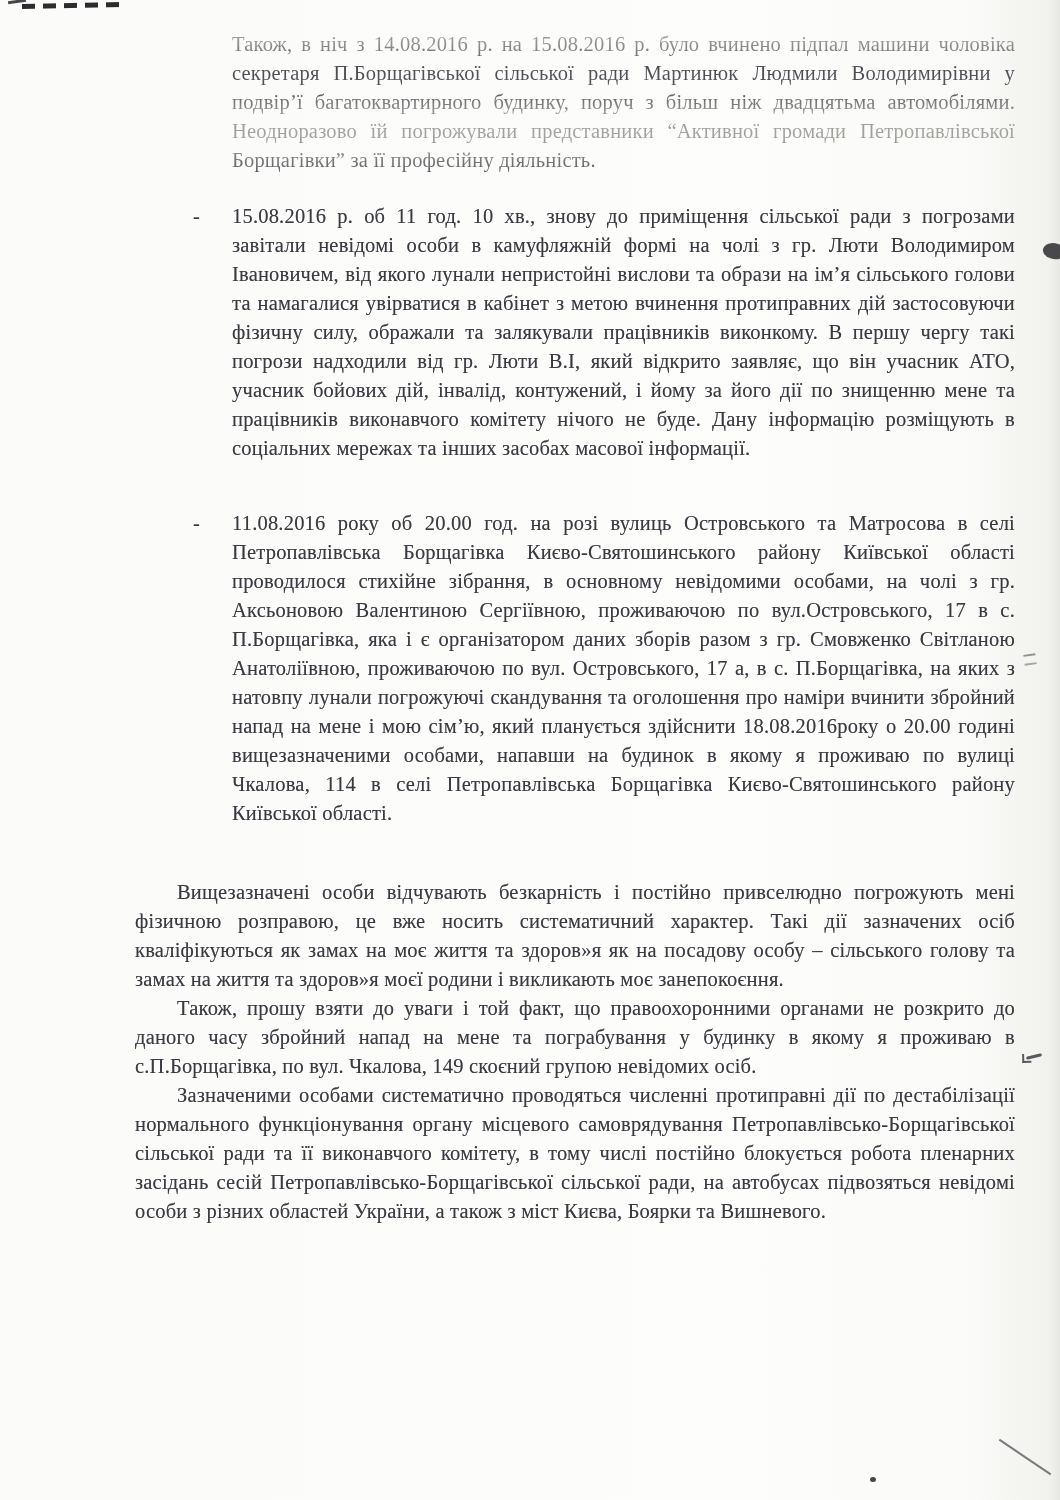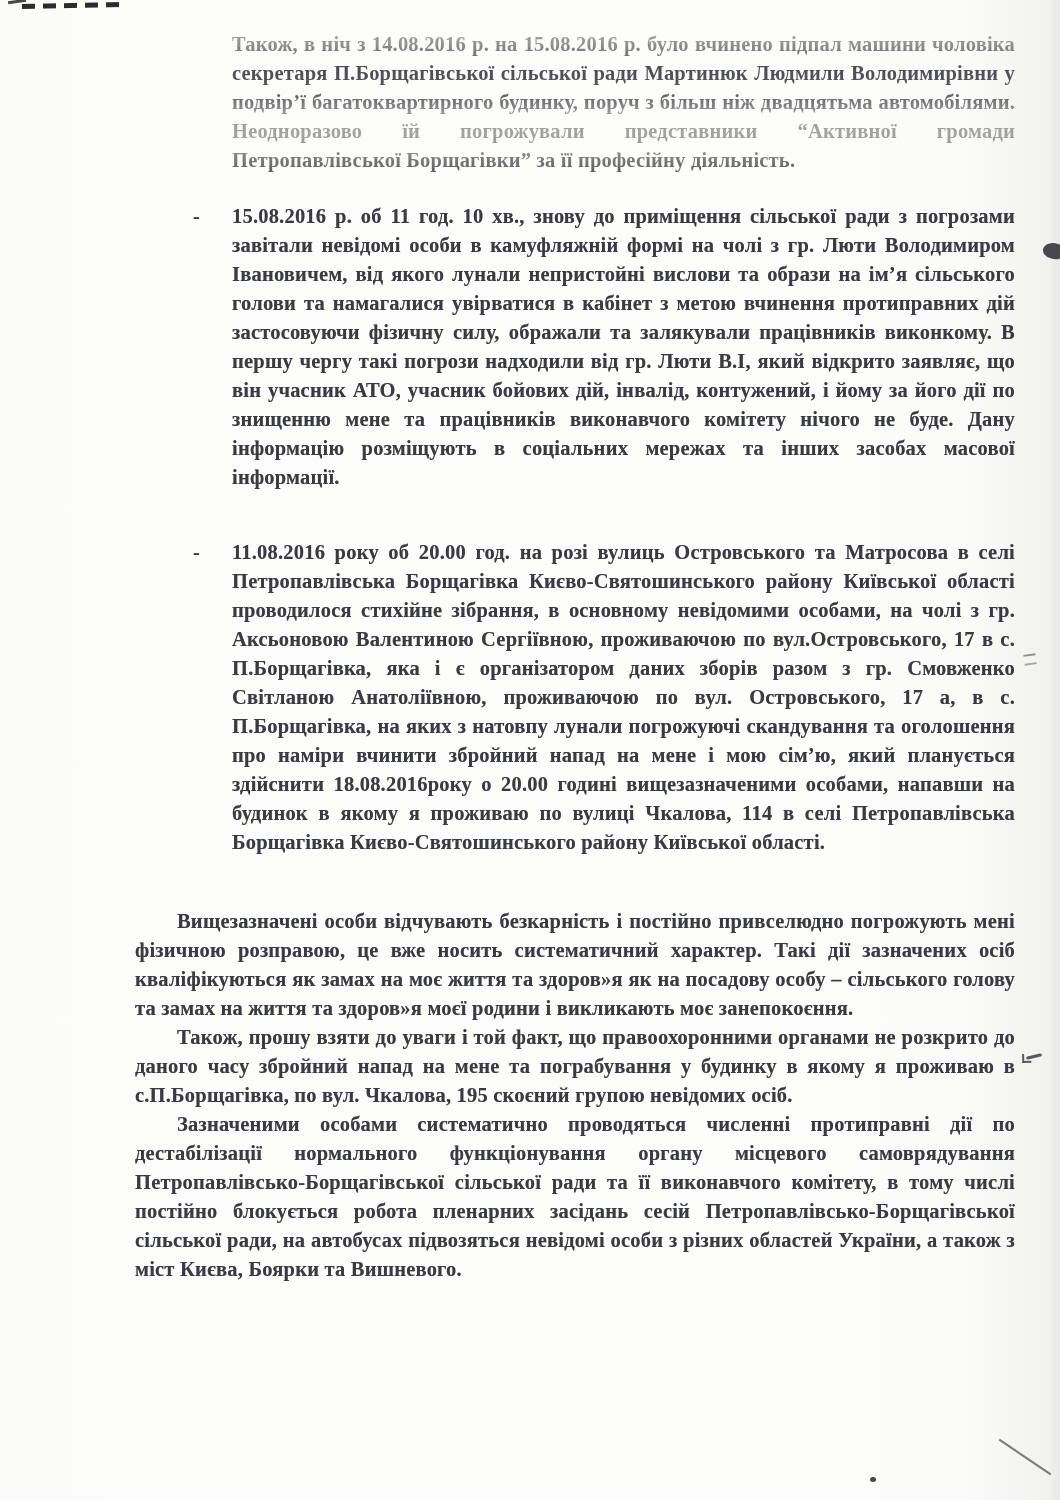--- a/index.html
+++ b/index.html
@@ -8,21 +8,20 @@
     background: #ffffff;
   }
   .page {
     position: relative;
     width: 1060px;
     height: 1500px;
     overflow: hidden;
     background: linear-gradient(90deg, #fbfbf9 0%, #fdfdfc 70%, #fafaf8 92%, #f1f1ee 99%, #e7e7e4 100%);
     font-family: "Liberation Serif", "DejaVu Serif", serif;
     color: #3a3b42;
-    font-weight: bold;
   }
   .content {
     position: absolute;
     left: 135px;
     top: 30px;
     width: 880px;
     font-size: 20.5px;
     line-height: 29px;
     text-align: justify;
     letter-spacing: 0.2px;
@@ -118,18 +117,18 @@
     <div class="bullet b2">
       <span class="marker">-</span><span>15.08.2016 р. об 11 год. 10 хв., знову до приміщення сільської ради з погрозами завітали невідомі особи в камуфляжній формі на чолі з гр. Люти Володимиром Івановичем, від якого лунали непристойні вислови та образи на ім’я сільського голови та намагалися увірватися в кабінет з метою вчинення протиправних дій застосовуючи фізичну силу, ображали та залякували працівників виконкому. В першу чергу такі погрози надходили від гр. Люти В.І, який відкрито заявляє, що він учасник АТО, учасник бойових дій, інвалід, контужений, і йому за його дії по знищенню мене та працівників виконавчого комітету нічого не буде. Дану інформацію розміщують в соціальних мережах та інших засобах масової інформації.</span>
     </div>
 
     <div class="bullet b3">
       <span class="marker">-</span><span>11.08.2016 року об 20.00 год. на розі вулиць Островського та Матросова в селі Петропавлівська Борщагівка Києво-Святошинського району Київської області проводилося стихійне зібрання, в основному невідомими особами, на чолі з гр. Аксьоновою Валентиною Сергіївною, проживаючою по вул.Островського, 17 в с. П.Борщагівка, яка і є організатором даних зборів разом з гр. Смовженко Світланою Анатоліївною, проживаючою по вул. Островського, 17 а, в с. П.Борщагівка, на яких з натовпу лунали погрожуючі скандування та оголошення про наміри вчинити збройний напад на мене і мою сім’ю, який планується здійснити 18.08.2016року о 20.00 годині вищезазначеними особами, напавши на будинок в якому я проживаю по вулиці Чкалова, 114 в селі Петропавлівська Борщагівка Києво-Святошинського району Київської області.</span>
     </div>
 
     <div class="para">Вищезазначені особи відчувають безкарність і постійно привселюдно погрожують мені фізичною розправою, це вже носить систематичний характер. Такі дії зазначених осіб кваліфікуються як замах на моє життя та здоров»я як на посадову особу – сільського голову та замах на життя та здоров»я моєї родини і викликають моє занепокоєння.</div>
 
-    <div class="para">Також, прошу взяти до уваги і той факт, що правоохоронними органами не розкрито до даного часу збройний напад на мене та пограбування у будинку в якому я проживаю в с.П.Борщагівка, по вул. Чкалова, 195 скоєний  групою невідомих осіб.</div>
+    <div class="para">Також, прошу взяти до уваги і той факт, що правоохоронними органами не розкрито до даного часу збройний напад на мене та пограбування у будинку в якому я проживаю в с.П.Борщагівка, по вул. Чкалова, 149 скоєний  групою невідомих осіб.</div>
 
     <div class="para">Зазначеними особами систематично проводяться численні протиправні дії по дестабілізації нормального функціонування органу місцевого самоврядування Петропавлівсько-Борщагівської сільської ради та її виконавчого комітету, в тому числі постійно блокується робота пленарних засідань сесій Петропавлівсько-Борщагівської сільської ради, на автобусах підвозяться невідомі особи з різних областей України, а також з міст Києва, Боярки та Вишневого.</div>
 
   </div>
 </div>
 
 </body></html>

